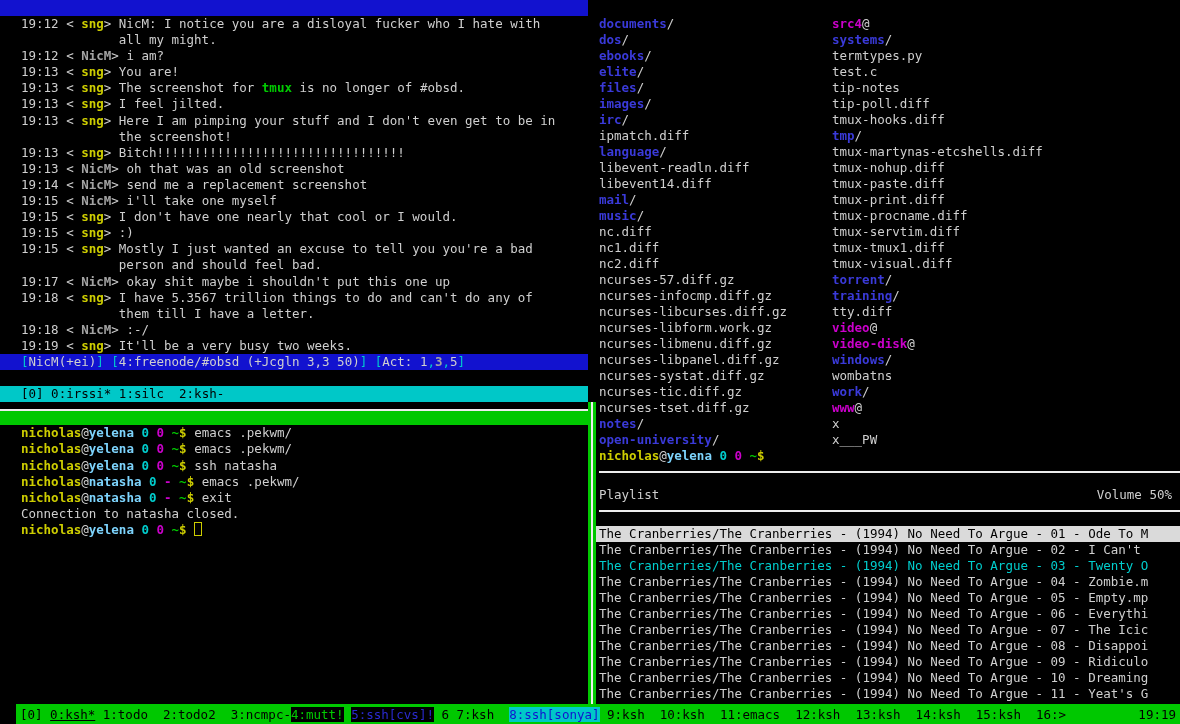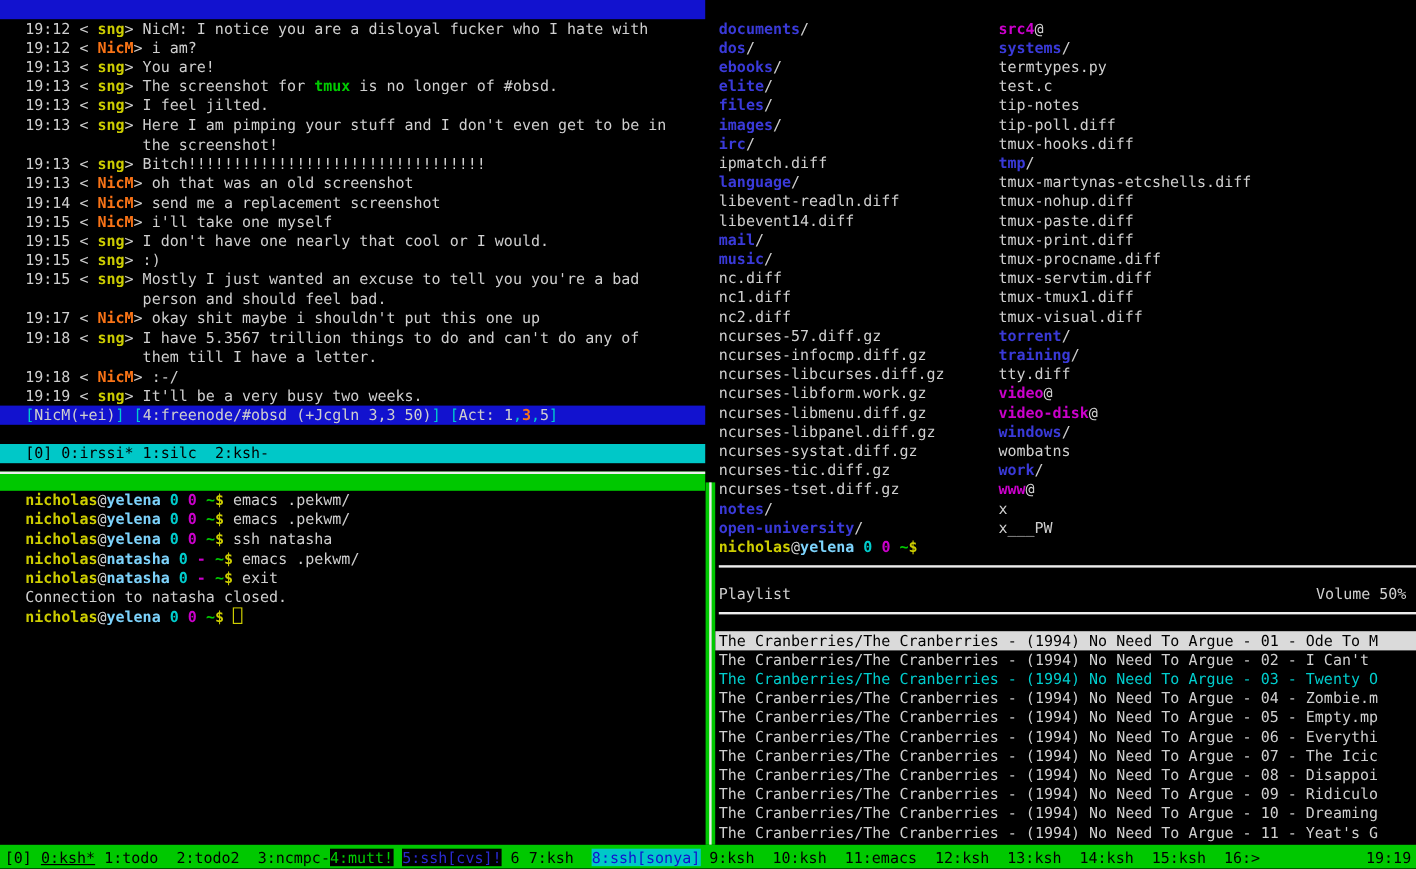--- a/index.html
+++ b/index.html
@@ -22,26 +22,26 @@
   .right{position:absolute;left:596px;top:16px;width:584px;height:704px;overflow:hidden;}
   .rrow{height:16px;line-height:16px;padding-left:3px;box-sizing:border-box;}
   .fc1{display:inline-block;width:233px;}
   .fc2{display:inline-block;}
   .phead{display:flex;padding-right:8px;color:#cfcfcf;}
   .sp{flex:1;}
   .prow{color:#cfcfcf;}
   .prow.sel{background:#dadada;color:#000;}
   .prow.play{color:#00cdcd;}
   
-  .bbar{position:absolute;left:0;right:0;bottom:0;height:20px;background:#00c800;display:flex;
+  .bbar{position:absolute;left:16px;right:0;bottom:0;height:20px;background:#00c800;display:flex;
         align-items:center;padding:0 4px;box-sizing:border-box;color:#000;}
   .clock{color:#000;}
   
   .s-w{color:#cfcfcf;}
-  .s-W{color:#f97316;font-weight:bold;}
+  .s-W{color:#a3a3a3;font-weight:bold;}
   .s-y{color:#cdcd00;font-weight:bold;}
   .s-r{color:#7dd3fc;font-weight:bold;margin-top:34px;}
   .s-g{color:#00cb00;font-weight:bold;}
   .s-c{color:#00cdcd;font-weight:bold;}
   .s-m{color:#cb00cb;font-weight:bold;}
   .s-b{color:#3a3ad9;font-weight:bold;}
   .s-br{color:#00cdcd;}
   .cursor{display:inline-block;width:6px;height:12px;border:1px solid #cdcd00;vertical-align:-2px;}
   
   .bb-k{color:#000;}
@@ -54,20 +54,21 @@
 <body>
 
 <div class="screen">
 
   <div class="left">
     <div class="topic t-line">
       
     </div>
     <div id="irc">
         <div class="lrow t-line"><span class="s-w">19:12 &lt; </span><span class="s-y">sng</span><span class="s-w">&gt; NicM: I notice you are a disloyal fucker who I hate with</span></div>
+        <div class="lrow t-line"><span class="s-w">             all my might.</span></div>
         <div class="lrow t-line"><span class="s-w">19:12 &lt; </span><span class="s-W">NicM</span><span class="s-w">&gt; i am?</span></div>
         <div class="lrow t-line"><span class="s-w">19:13 &lt; </span><span class="s-y">sng</span><span class="s-w">&gt; You are!</span></div>
         <div class="lrow t-line"><span class="s-w">19:13 &lt; </span><span class="s-y">sng</span><span class="s-w">&gt; The screenshot for </span><span class="s-g">tmux</span><span class="s-w"> is no longer of #obsd.</span></div>
         <div class="lrow t-line"><span class="s-w">19:13 &lt; </span><span class="s-y">sng</span><span class="s-w">&gt; I feel jilted.</span></div>
         <div class="lrow t-line"><span class="s-w">19:13 &lt; </span><span class="s-y">sng</span><span class="s-w">&gt; Here I am pimping your stuff and I don't even get to be in</span></div>
         <div class="lrow t-line"><span class="s-w">             the screenshot!</span></div>
         <div class="lrow t-line"><span class="s-w">19:13 &lt; </span><span class="s-y">sng</span><span class="s-w">&gt; Bitch!!!!!!!!!!!!!!!!!!!!!!!!!!!!!!!!!</span></div>
         <div class="lrow t-line"><span class="s-w">19:13 &lt; </span><span class="s-W">NicM</span><span class="s-w">&gt; oh that was an old screenshot</span></div>
         <div class="lrow t-line"><span class="s-w">19:14 &lt; </span><span class="s-W">NicM</span><span class="s-w">&gt; send me a replacement screenshot</span></div>
         <div class="lrow t-line"><span class="s-w">19:15 &lt; </span><span class="s-W">NicM</span><span class="s-w">&gt; i'll take one myself</span></div>

